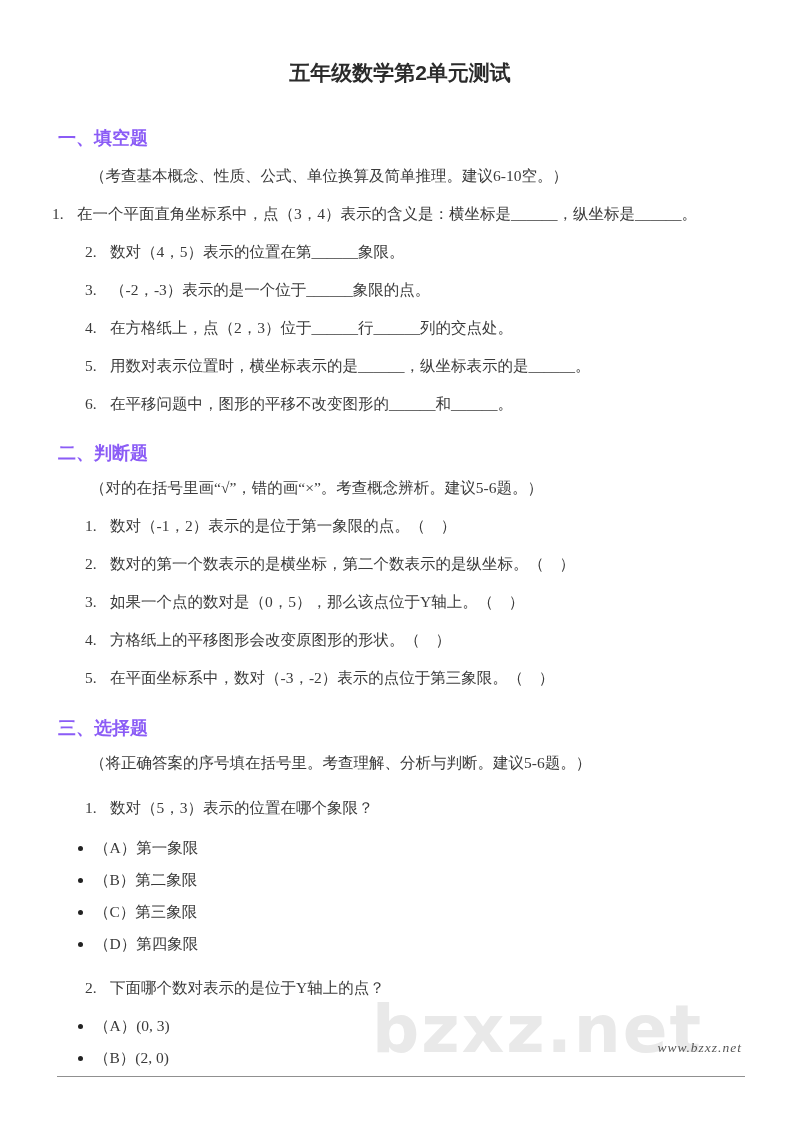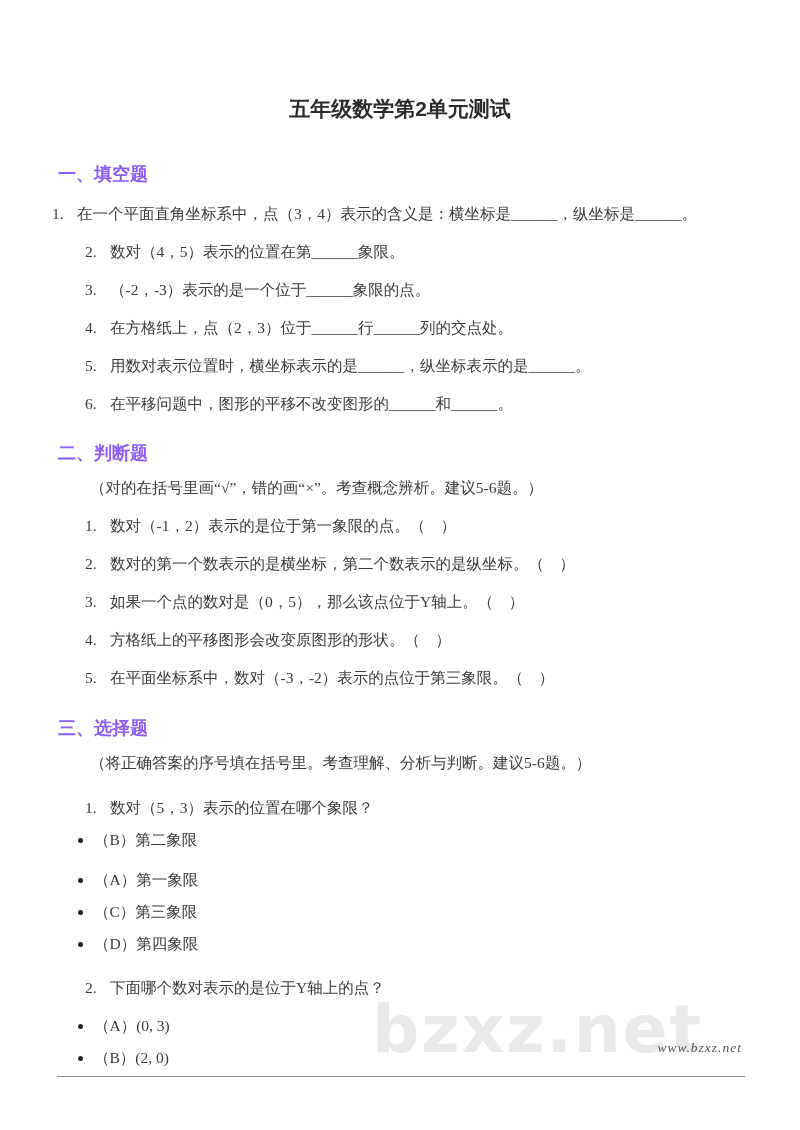--- a/index.html
+++ b/index.html
@@ -19,21 +19,20 @@
     letter-spacing:2px; color:#e9e9e9;
     z-index:0; user-select:none; white-space:nowrap;
   }
   .content { position:relative; z-index:1; }
   .doc-title {
     padding-top:58px;
     text-align:center;
     font-family:"Liberation Sans","DejaVu Sans",sans-serif;
     font-weight:bold; font-size:21px; line-height:30px;
     color:#2b2b2b;
-    margin-top:36px;
   }
   .sec-h {
     margin-left:58px;
     font-family:"Liberation Sans","DejaVu Sans",sans-serif;
     font-weight:bold; font-size:18px; line-height:24px;
     color:#8b5cf6;
   }
   .sec-h.h1 { margin-top:38px; }
   .sec-h.h2 { margin-top:27px; }
   .sec-h.h3 { margin-top:28px; }
@@ -80,20 +79,21 @@
 <div class="page">
 
   <div class="watermark">bzxz.net</div>
 
   <div class="content">
 
     <div class="doc-title">五年级数学第2单元测试</div>
 
     <section>
       <h2 class="sec-h h1">一、填空题</h2>
+      <p class="note n1">（考查基本概念、性质、公式、单位换算及简单推理。建议6-10空。）</p>
 
       <div class="q flush"><span class="qnum">1.</span><span>在一个平面直角坐标系中，点（3，4）表示的含义是：横坐标是______，纵坐标是______。</span></div>
       <div class="q"><span class="qnum">2.</span><span>数对（4，5）表示的位置在第______象限。</span></div>
       <div class="q"><span class="qnum">3.</span><span>（-2，-3）表示的是一个位于______象限的点。</span></div>
       <div class="q"><span class="qnum">4.</span><span>在方格纸上，点（2，3）位于______行______列的交点处。</span></div>
       <div class="q"><span class="qnum">5.</span><span>用数对表示位置时，横坐标表示的是______，纵坐标表示的是______。</span></div>
       <div class="q"><span class="qnum">6.</span><span>在平移问题中，图形的平移不改变图形的______和______。</span></div>
     </section>
 
     <section>
@@ -106,27 +106,27 @@
       <div class="q"><span class="qnum">4.</span><span>方格纸上的平移图形会改变原图形的形状。（　）</span></div>
       <div class="q"><span class="qnum">5.</span><span>在平面坐标系中，数对（-3，-2）表示的点位于第三象限。（　）</span></div>
     </section>
 
     <section>
       <h2 class="sec-h h3">三、选择题</h2>
       <p class="note n3">（将正确答案的序号填在括号里。考查理解、分析与判断。建议5-6题。）</p>
 
       <div class="q mt25"><span class="qnum">1.</span><span>数对（5，3）表示的位置在哪个象限？</span></div>
 
+      <div class="option first">
+          <span class="bullet"></span>
+          <span>（A）第一象限</span>
+        </div>
       <div class="option">
           <span class="bullet"></span>
           <span>（B）第二象限</span>
-        </div>
-      <div class="option first">
-          <span class="bullet"></span>
-          <span>（A）第一象限</span>
         </div>
       <div class="option">
           <span class="bullet"></span>
           <span>（C）第三象限</span>
         </div>
       <div class="option">
           <span class="bullet"></span>
           <span>（D）第四象限</span>
         </div>
 

